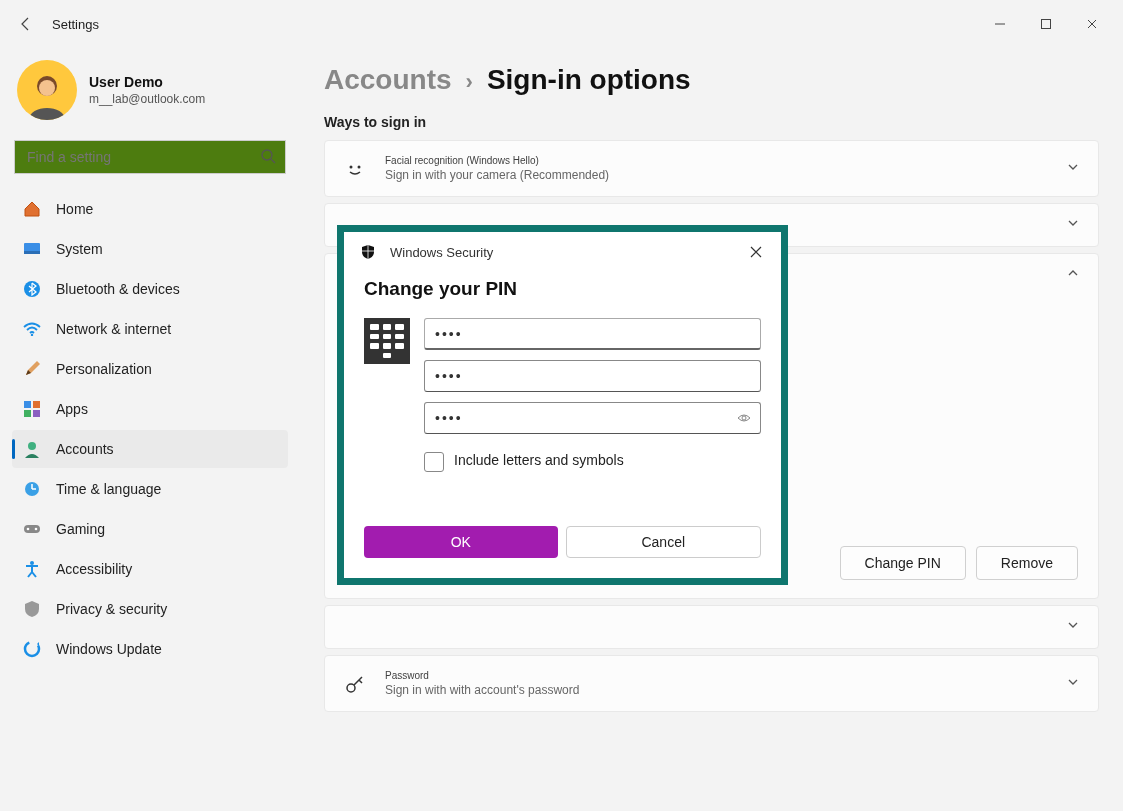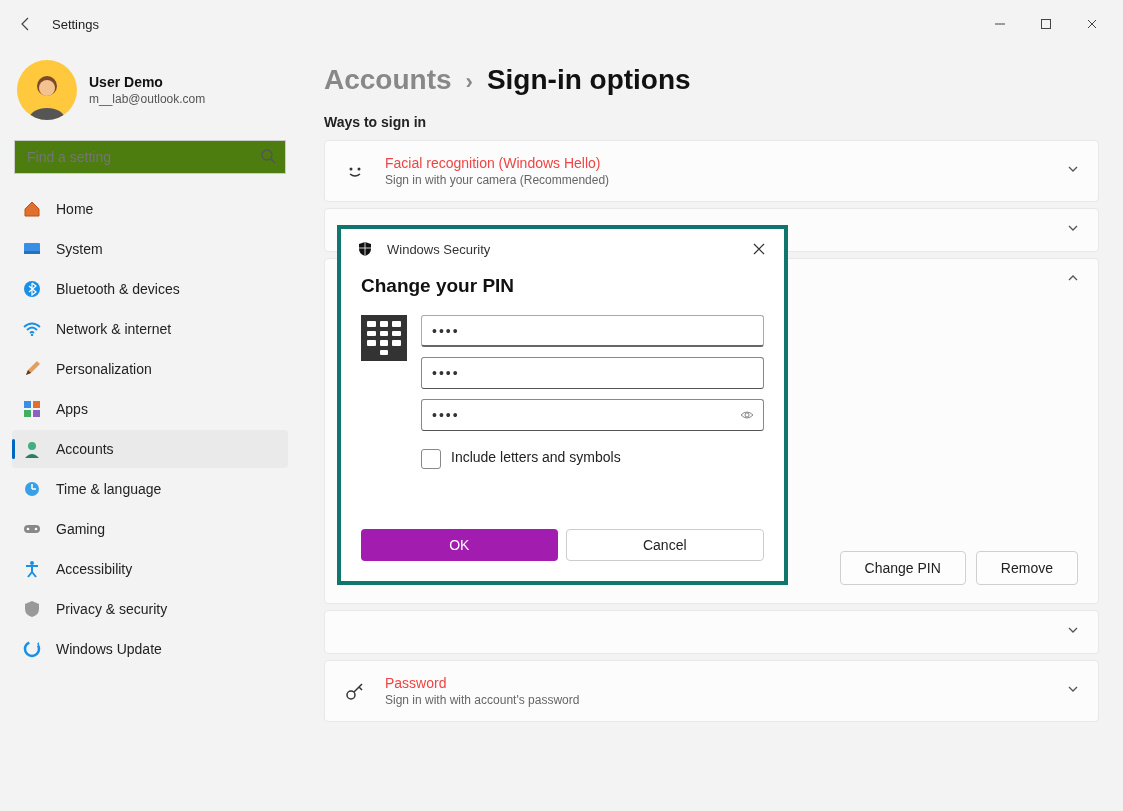--- a/index.html
+++ b/index.html
@@ -37,30 +37,30 @@
   .breadcrumb { display:flex; align-items:baseline; gap:14px; margin: 8px 0 18px 0; }
   .breadcrumb .bc1 { font-size:28px; font-weight:600; color:#888; }
   .breadcrumb .sep { font-size:22px; color:#888; font-weight:600; }
   .breadcrumb .bc2 { font-size:28px; font-weight:600; color:#111; }
 
   .section-title { font-size:14px; font-weight:600; color:#222; margin: 6px 0 10px 0; }
 
   .card { background:#fcfcfc; border:1px solid #e8e8e8; border-radius:4px; margin-bottom:6px; }
   .card-row { display:flex; align-items:center; padding:14px 18px; gap:18px; }
   .card-icon { width:24px; height:24px; display:flex; align-items:center; justify-content:center; color:#333; }
-  .card-text .ct-title { font-size:14px; color:#ef4444; }
+  .card-text .ct-title { font-size:10px; color:#404040; }
   .card-text .ct-sub { font-size:12px; color:#666; margin-top:2px; }
   .chev { margin-left:auto; color:#555; }
 
   .card.expanded { padding-bottom:4px; }
   .pin-actions { display:flex; justify-content:flex-end; gap:10px; padding: 250px 20px 14px 20px; }
   .btn { height:34px; padding:0 24px; background:#fdfdfd; border:1px solid #d0d0d0; border-radius:4px; font-size:14px; color:#222; }
 
   
-  .modal-frame { position:absolute; left:337px; top:225px; width:451px; height:360px; border:4px solid #0f766e; background:#fff; }
+  .modal-frame { position:absolute; left:337px; top:225px; width:451px; height:360px; border:7px solid #0f766e; background:#fff; }
   .modal-head { display:flex; align-items:center; padding:8px 10px 8px 16px; gap:14px; }
   .shield { width:16px; height:16px; }
   .modal-head .mt { font-size:13px; color:#333; }
   .modal-head .close { margin-left:auto; width:30px; height:24px; display:flex; align-items:center; justify-content:center; color:#333; }
   .modal-body { padding: 6px 20px 0 20px; }
   .modal-body h2 { font-size:19px; font-weight:600; color:#111; margin-bottom:18px; }
   .pin-grid { display:flex; gap:14px; }
   .keypad { width:46px; height:46px; background:#333; display:grid; grid-template-columns:repeat(3,1fr); grid-template-rows:repeat(4,1fr); padding:6px; gap:4px; }
   .keypad span { background:#fff; border-radius:1px; }
   .inputs { flex:1; display:flex; flex-direction:column; gap:10px; }

